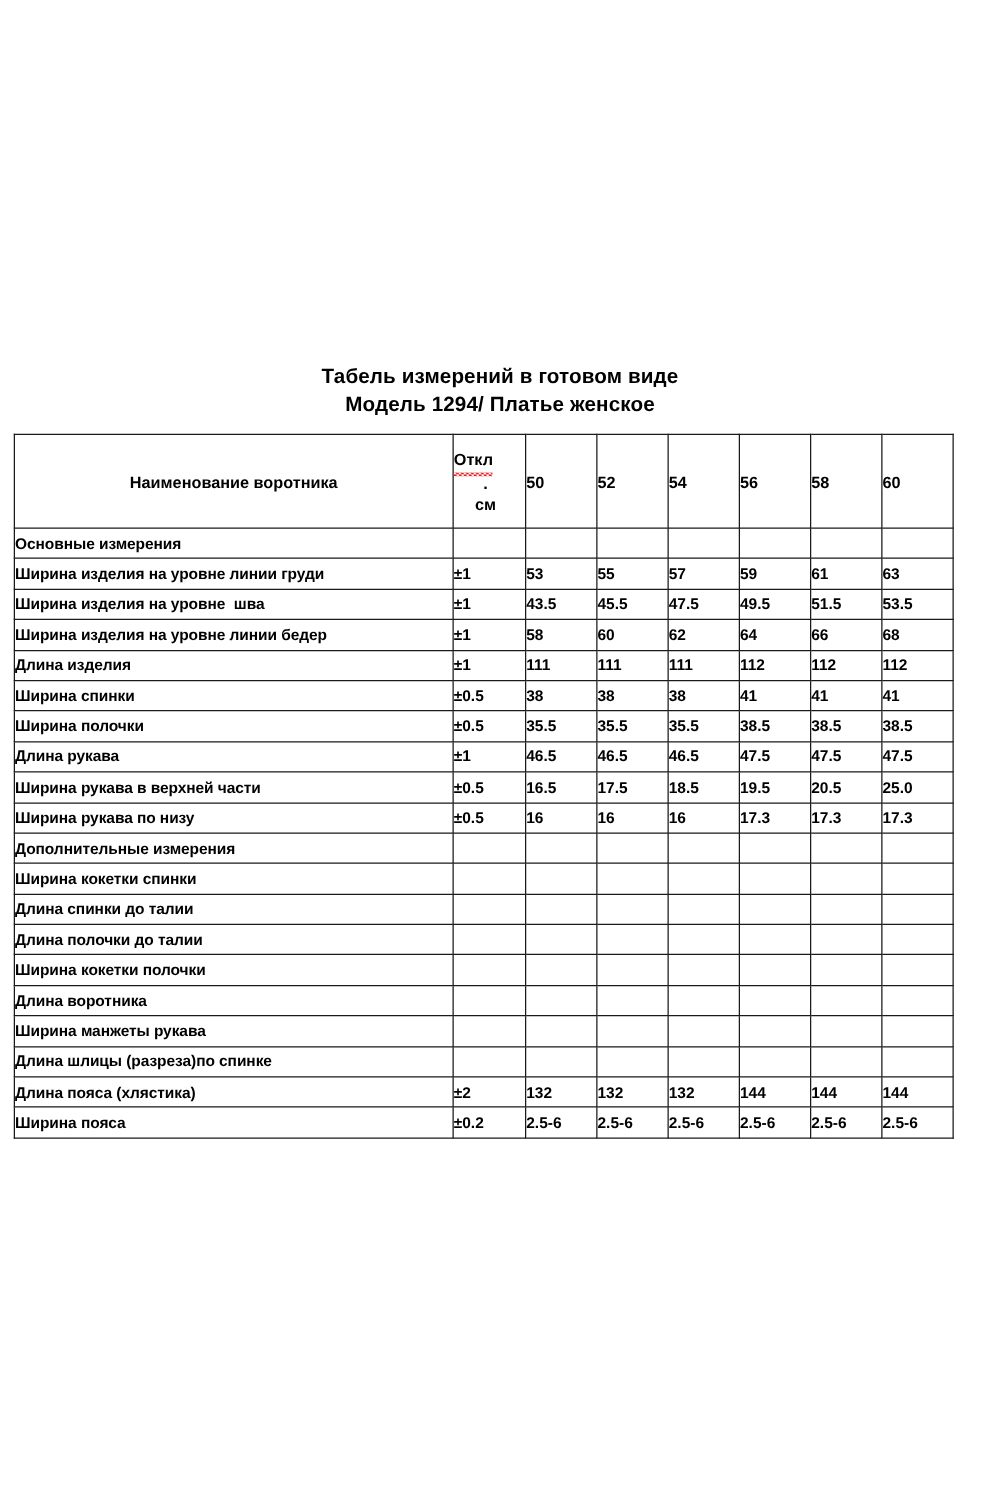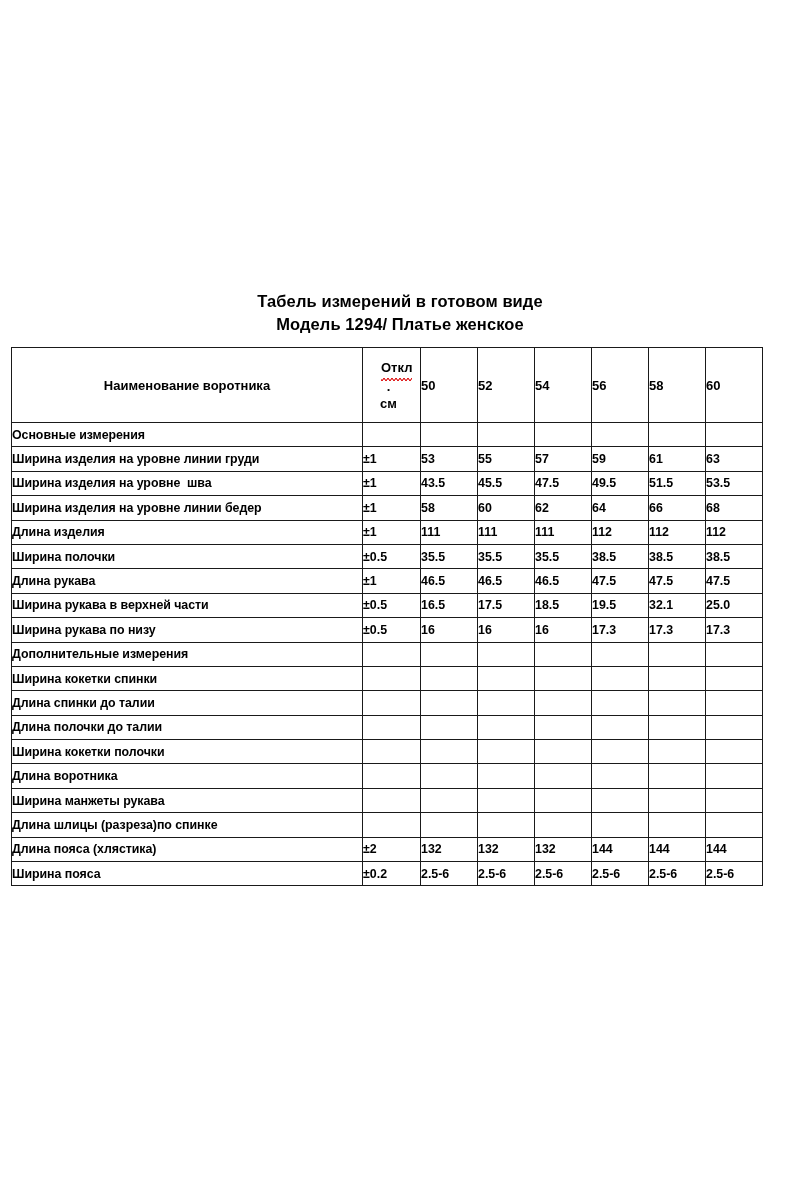--- a/index.html
+++ b/index.html
@@ -89,21 +89,20 @@
     padding: 7px 0 0 9px;
     text-align: left;
     font-size: 13px;
   }
 
   
   .spell {
     position: relative;
     display: inline-block;
     padding-bottom: 1px;
-    margin-left: 18px;
   }
   .spell::after {
     content: "";
     position: absolute;
     left: 0;
     right: 0;
     bottom: -2px;
     height: 3px;
     background-image:
       radial-gradient(circle at 1px 2.6px, #e02020 1.15px, rgba(224,32,32,0) 1.35px),
@@ -219,20 +218,30 @@
             <td class="name">Длина изделия</td>
             <td class="tol">±1</td>
             <td class="val">111</td>
             <td class="val">111</td>
             <td class="val">111</td>
             <td class="val">112</td>
             <td class="val">112</td>
             <td class="val">112</td>
           </tr>
           <tr class="row">
+            <td class="name">Ширина спинки</td>
+            <td class="tol">±0.5</td>
+            <td class="val">38</td>
+            <td class="val">38</td>
+            <td class="val">38</td>
+            <td class="val">41</td>
+            <td class="val">41</td>
+            <td class="val">41</td>
+          </tr>
+          <tr class="row">
             <td class="name">Ширина полочки</td>
             <td class="tol">±0.5</td>
             <td class="val">35.5</td>
             <td class="val">35.5</td>
             <td class="val">35.5</td>
             <td class="val">38.5</td>
             <td class="val">38.5</td>
             <td class="val">38.5</td>
           </tr>
           <tr class="row">
@@ -245,21 +254,21 @@
             <td class="val">47.5</td>
             <td class="val">47.5</td>
           </tr>
           <tr class="row">
             <td class="name">Ширина рукава в верхней части</td>
             <td class="tol">±0.5</td>
             <td class="val">16.5</td>
             <td class="val">17.5</td>
             <td class="val">18.5</td>
             <td class="val">19.5</td>
-            <td class="val">32.1</td>
+            <td class="val">20.5</td>
             <td class="val">25.0</td>
           </tr>
           <tr class="row">
             <td class="name">Ширина рукава по низу</td>
             <td class="tol">±0.5</td>
             <td class="val">16</td>
             <td class="val">16</td>
             <td class="val">16</td>
             <td class="val">17.3</td>
             <td class="val">17.3</td>

